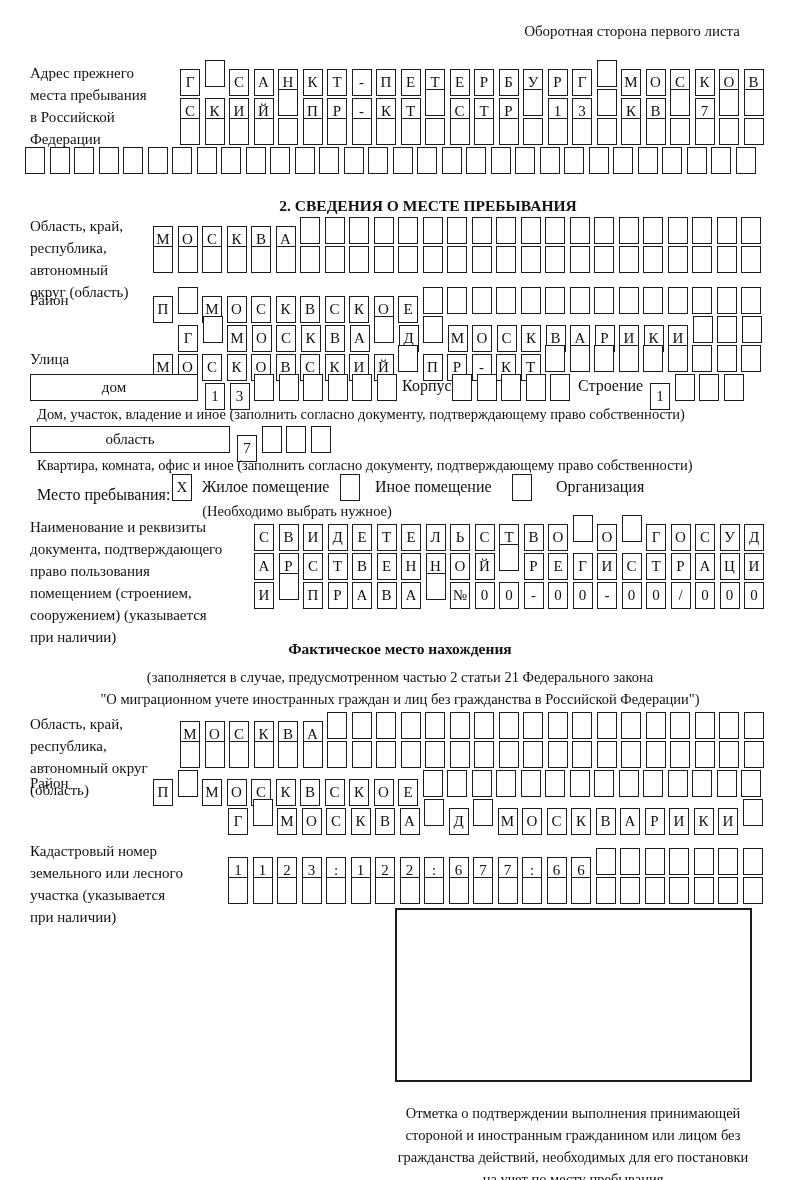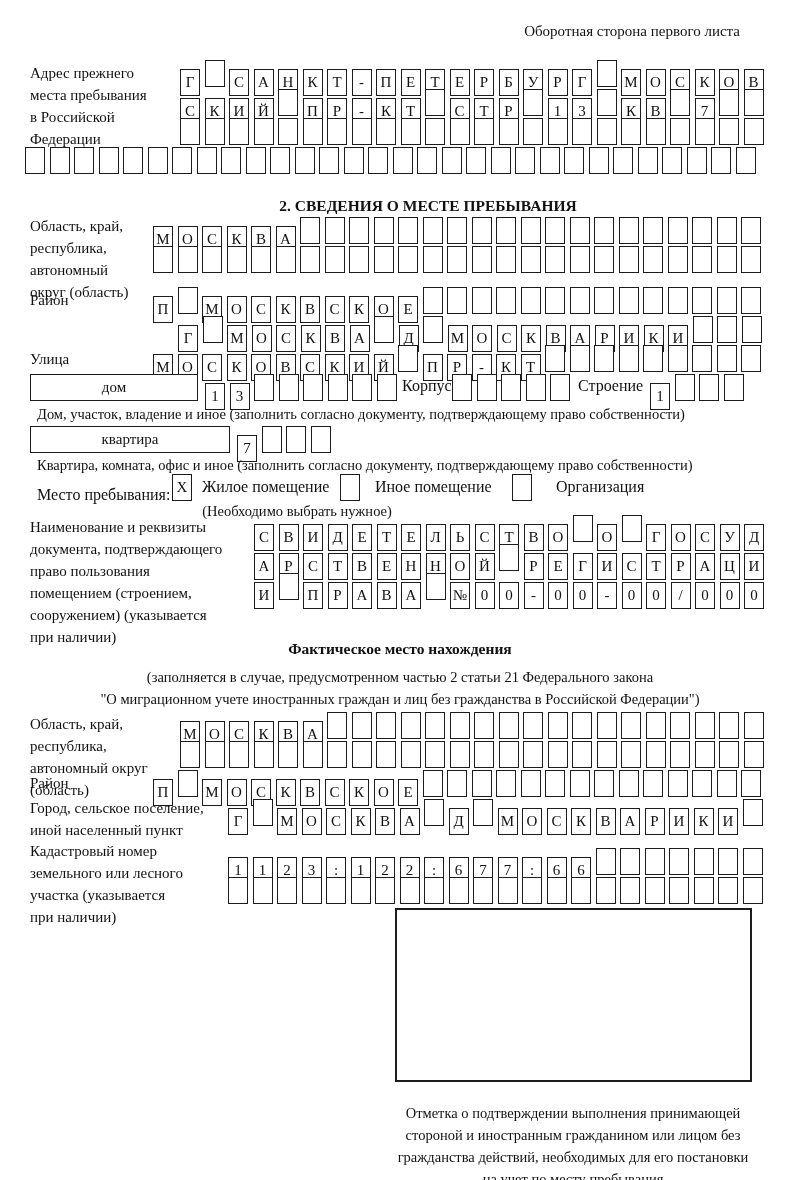--- a/index.html
+++ b/index.html
@@ -53,21 +53,21 @@
   <div class="boxrow" style="top:345px;left:153px;"><span class="cell">М</span><span class="cell">О</span><span class="cell">С</span><span class="cell">К</span><span class="cell">О</span><span class="cell">В</span><span class="cell">С</span><span class="cell">К</span><span class="cell">И</span><span class="cell">Й</span><span class="cell"></span><span class="cell">П</span><span class="cell">Р</span><span class="cell">-</span><span class="cell">К</span><span class="cell">Т</span><span class="cell"></span><span class="cell"></span><span class="cell"></span><span class="cell"></span><span class="cell"></span><span class="cell"></span><span class="cell"></span><span class="cell"></span><span class="cell"></span></div>
 
   <div class="bigbox" style="top:374px;left:30px;width:168px;">дом</div>
   <div class="boxrow" style="top:374px;left:205px;"><span class="cell">1</span><span class="cell">3</span><span class="cell"></span><span class="cell"></span><span class="cell"></span><span class="cell"></span><span class="cell"></span><span class="cell"></span></div>
   <div class="abs inline-lbl" style="top:377px;left:402px;">Корпус</div>
   <div class="boxrow" style="top:374px;left:452px;"><span class="cell"></span><span class="cell"></span><span class="cell"></span><span class="cell"></span><span class="cell"></span></div>
   <div class="abs inline-lbl" style="top:377px;left:578px;">Строение</div>
   <div class="boxrow" style="top:374px;left:650px;"><span class="cell">1</span><span class="cell"></span><span class="cell"></span><span class="cell"></span></div>
   <div class="abs note" style="top:404px;left:37px;">Дом, участок, владение и иное (заполнить согласно документу, подтверждающему право собственности)</div>
 
-  <div class="bigbox" style="top:426px;left:30px;width:200px;">квартира</div>
+  <div class="bigbox" style="top:426px;left:30px;width:200px;">область</div>
   <div class="boxrow" style="top:426px;left:237px;"><span class="cell">7</span><span class="cell"></span><span class="cell"></span><span class="cell"></span></div>
   <div class="abs note" style="top:455px;left:37px;">Квартира, комната, офис и иное (заполнить согласно документу, подтверждающему право собственности)</div>
 
   <div class="abs inline-lbl" style="top:478px;left:37px;margin-top:8px;">Место пребывания:</div>
   <div class="boxrow" style="top:474px;left:172px;"><span class="cell">X</span></div>
   <div class="abs inline-lbl" style="top:478px;left:202px;">Жилое помещение</div>
   <div class="boxrow" style="top:474px;left:340px;"><span class="cell"></span></div>
   <div class="abs inline-lbl" style="top:478px;left:375px;">Иное помещение</div>
   <div class="boxrow" style="top:474px;left:512px;"><span class="cell"></span></div>
   <div class="abs inline-lbl" style="top:478px;left:556px;">Организация</div>
@@ -90,22 +90,20 @@
   <div class="abs lbl" style="top:713px;left:30px;width:145px;">Область, край,
 республика,
 автономный округ
 (область)</div>
   <div class="boxrow" style="top:712px;left:180px;"><span class="cell">М</span><span class="cell">О</span><span class="cell">С</span><span class="cell">К</span><span class="cell">В</span><span class="cell">А</span><span class="cell"></span><span class="cell"></span><span class="cell"></span><span class="cell"></span><span class="cell"></span><span class="cell"></span><span class="cell"></span><span class="cell"></span><span class="cell"></span><span class="cell"></span><span class="cell"></span><span class="cell"></span><span class="cell"></span><span class="cell"></span><span class="cell"></span><span class="cell"></span><span class="cell"></span><span class="cell"></span></div>
   <div class="boxrow" style="top:741px;left:180px;"><span class="cell"></span><span class="cell"></span><span class="cell"></span><span class="cell"></span><span class="cell"></span><span class="cell"></span><span class="cell"></span><span class="cell"></span><span class="cell"></span><span class="cell"></span><span class="cell"></span><span class="cell"></span><span class="cell"></span><span class="cell"></span><span class="cell"></span><span class="cell"></span><span class="cell"></span><span class="cell"></span><span class="cell"></span><span class="cell"></span><span class="cell"></span><span class="cell"></span><span class="cell"></span><span class="cell"></span></div>
 
   <div class="abs lbl" style="top:772px;left:30px;">Район</div>
   <div class="boxrow" style="top:770px;left:153px;"><span class="cell">П</span><span class="cell"></span><span class="cell">М</span><span class="cell">О</span><span class="cell">С</span><span class="cell">К</span><span class="cell">В</span><span class="cell">С</span><span class="cell">К</span><span class="cell">О</span><span class="cell">Е</span><span class="cell"></span><span class="cell"></span><span class="cell"></span><span class="cell"></span><span class="cell"></span><span class="cell"></span><span class="cell"></span><span class="cell"></span><span class="cell"></span><span class="cell"></span><span class="cell"></span><span class="cell"></span><span class="cell"></span><span class="cell"></span></div>
 
-  <div class="abs lbl" style="top:797px;left:30px;width:200px;">Город, сельское поселение,
-иной населенный пункт</div>
   <div class="boxrow" style="top:799px;left:228px;"><span class="cell">Г</span><span class="cell"></span><span class="cell">М</span><span class="cell">О</span><span class="cell">С</span><span class="cell">К</span><span class="cell">В</span><span class="cell">А</span><span class="cell"></span><span class="cell">Д</span><span class="cell"></span><span class="cell">М</span><span class="cell">О</span><span class="cell">С</span><span class="cell">К</span><span class="cell">В</span><span class="cell">А</span><span class="cell">Р</span><span class="cell">И</span><span class="cell">К</span><span class="cell">И</span><span class="cell"></span></div>
 
   <div class="abs lbl" style="top:840px;left:30px;width:190px;">Кадастровый номер
 земельного или лесного
 участка (указывается
 при наличии)</div>
   <div class="boxrow" style="top:848px;left:228px;"><span class="cell">1</span><span class="cell">1</span><span class="cell">2</span><span class="cell">3</span><span class="cell">:</span><span class="cell">1</span><span class="cell">2</span><span class="cell">2</span><span class="cell">:</span><span class="cell">6</span><span class="cell">7</span><span class="cell">7</span><span class="cell">:</span><span class="cell">6</span><span class="cell">6</span><span class="cell"></span><span class="cell"></span><span class="cell"></span><span class="cell"></span><span class="cell"></span><span class="cell"></span><span class="cell"></span></div>
   <div class="boxrow" style="top:877px;left:228px;"><span class="cell"></span><span class="cell"></span><span class="cell"></span><span class="cell"></span><span class="cell"></span><span class="cell"></span><span class="cell"></span><span class="cell"></span><span class="cell"></span><span class="cell"></span><span class="cell"></span><span class="cell"></span><span class="cell"></span><span class="cell"></span><span class="cell"></span><span class="cell"></span><span class="cell"></span><span class="cell"></span><span class="cell"></span><span class="cell"></span><span class="cell"></span><span class="cell"></span></div>
 
   <div class="stamp-box" style="top:908px;left:395px;width:357px;height:174px;"></div>

